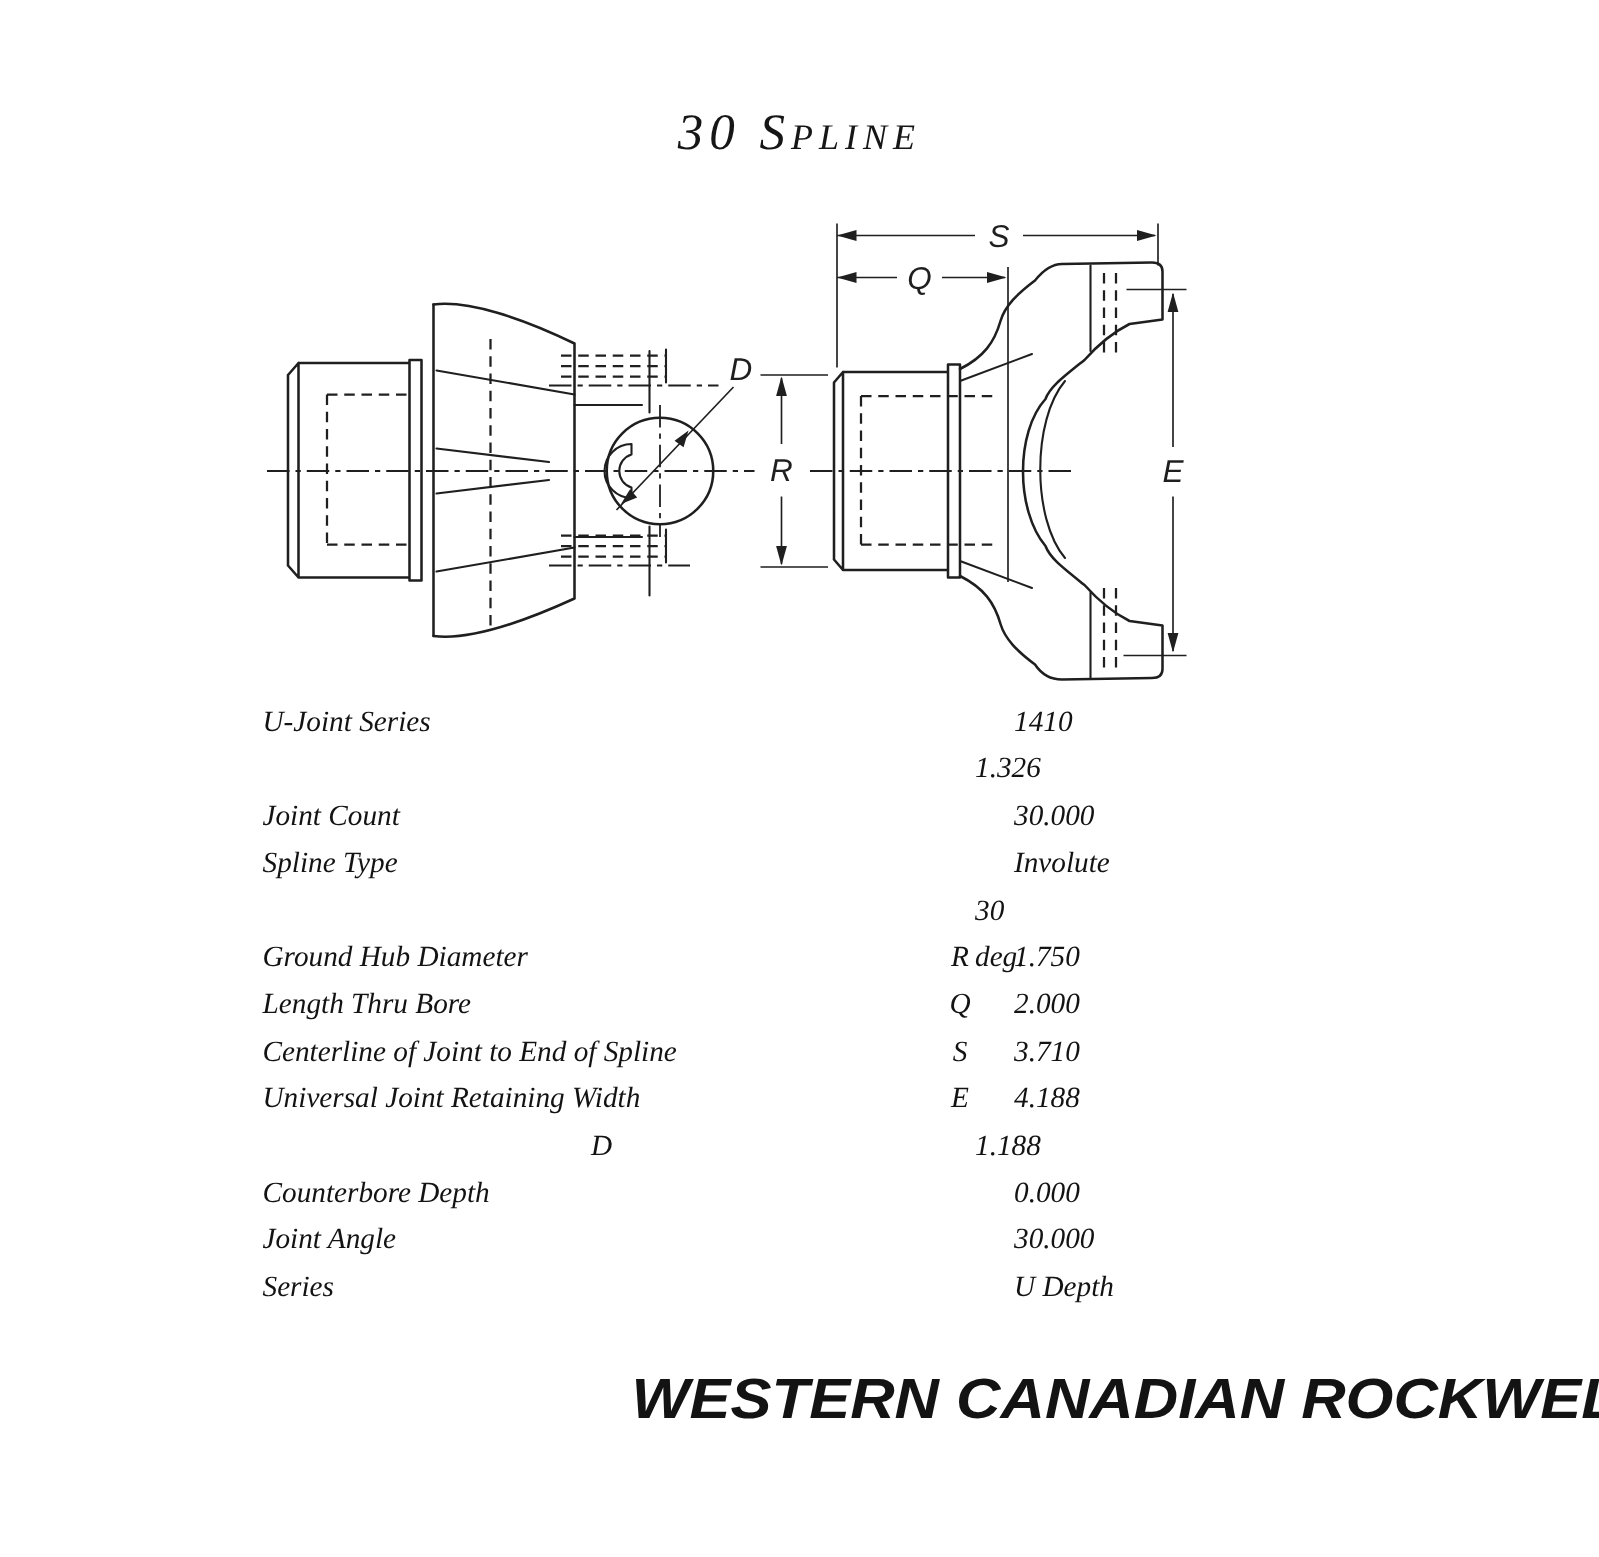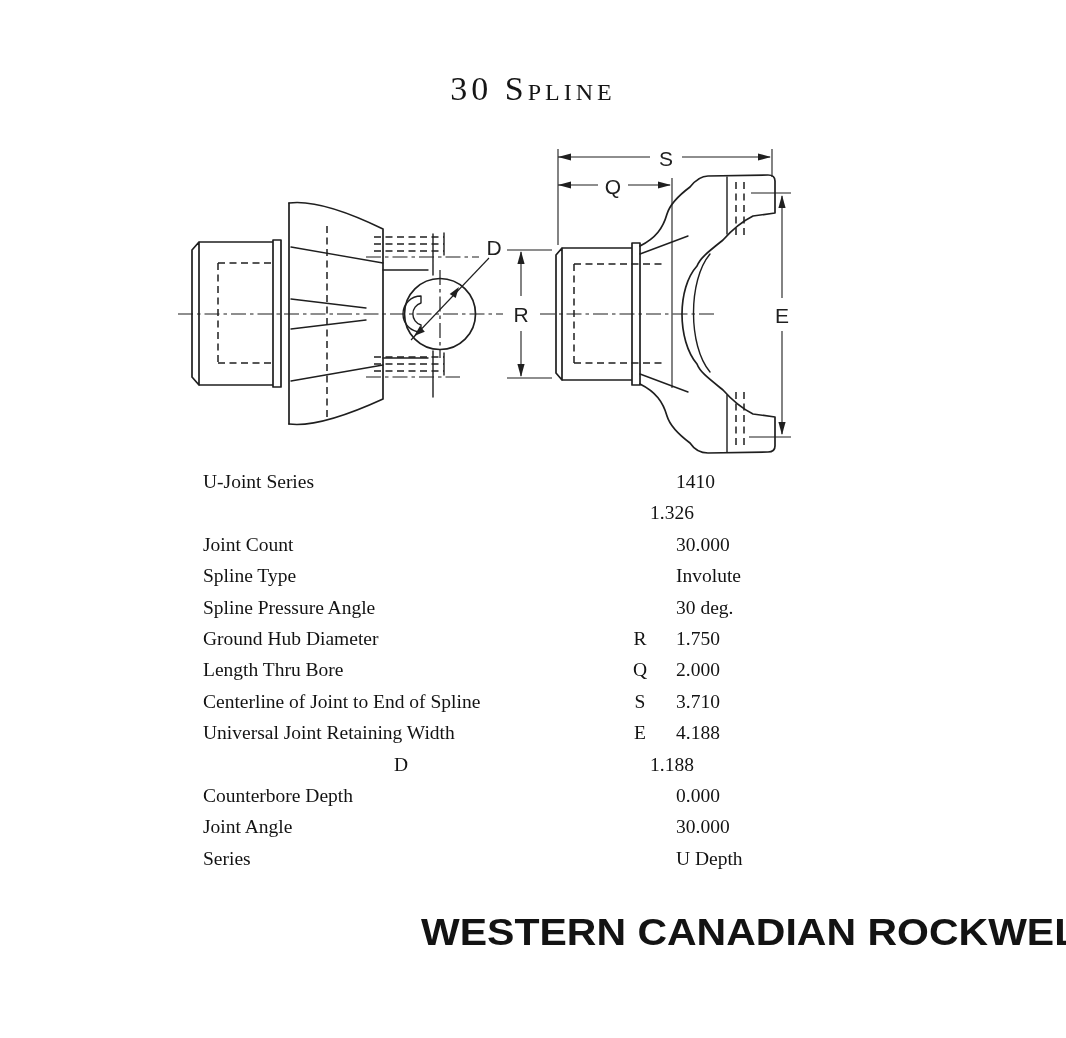--- a/index.html
+++ b/index.html
@@ -1,32 +1,32 @@
 <!DOCTYPE html>
 <html><head>
 <meta charset="utf-8">
 <style>
   html,body{margin:0;padding:0;}
   body{width:1066px;height:1038px;background:#ffffff;font-family:"Liberation Serif",serif;}
-  .page{position:relative;width:1066px;height:1032px;background:#fff;overflow:hidden;}
+  .page{position:relative;width:1066px;height:1032px;background:#fff;overflow:hidden;font-style:italic;}
   .title{position:absolute;top:70px;left:0;width:100%;margin:0;text-align:center;
          font-family:"Liberation Serif",serif;font-weight:400;font-size:34px;
          font-variant:small-caps;letter-spacing:4px;color:#161616;}
   .diagram{position:absolute;left:0;top:135px;}
   .s{stroke:#1f1f1f;stroke-width:1.7;fill:none;stroke-linecap:round;stroke-linejoin:round;}
   .w14{stroke-width:1.4;}
   .d{stroke:#1f1f1f;stroke-width:1.5;fill:none;stroke-dasharray:7 4.5;}
   .c{stroke:#1f1f1f;stroke-width:1.2;fill:none;stroke-dasharray:15 4 3.5 4;}
   .t{stroke:#1f1f1f;stroke-width:1.1;fill:none;}
   .f{fill:#1f1f1f;stroke:none;}
   .dimtxt{font-family:"Liberation Sans",sans-serif;font-size:21px;fill:#1f1f1f;}
   .specs{position:absolute;left:175px;top:466px;width:575px;color:#131313;
          font-size:19.5px;line-height:31.4px;}
   .row{display:grid;grid-template-columns:452px 26px 1fr;height:31.4px;}
-  .lab{text-align:left;margin-left:28px;}
+  .lab{text-align:left;}
   .let{text-align:center;}
   .val{padding-left:7px;text-align:left;margin-left:16px;}
   .brand{position:absolute;left:421px;top:911px;color:#131313;
          font-family:"Liberation Sans",sans-serif;font-weight:700;font-size:41px;
          letter-spacing:0px;white-space:nowrap;transform:scaleY(0.92);transform-origin:top left;}
 </style>
 </head>
 <body>
 
 <div class="page">
@@ -110,21 +110,20 @@
     <span class="val">30.000</span>
   </div>
 
   <div class="row">
     <span class="lab">Spline Type</span>
     <span class="let"></span>
     <span class="val">Involute</span>
   </div>
 
   <div class="row">
-    <span class="lab">Spline Pressure Angle</span>
     <span class="let"></span>
     <span class="val">30 deg.</span>
   </div>
 
   <div class="row">
     <span class="lab">Ground Hub Diameter</span>
     <span class="let">R</span>
     <span class="val">1.750</span>
   </div>
 

